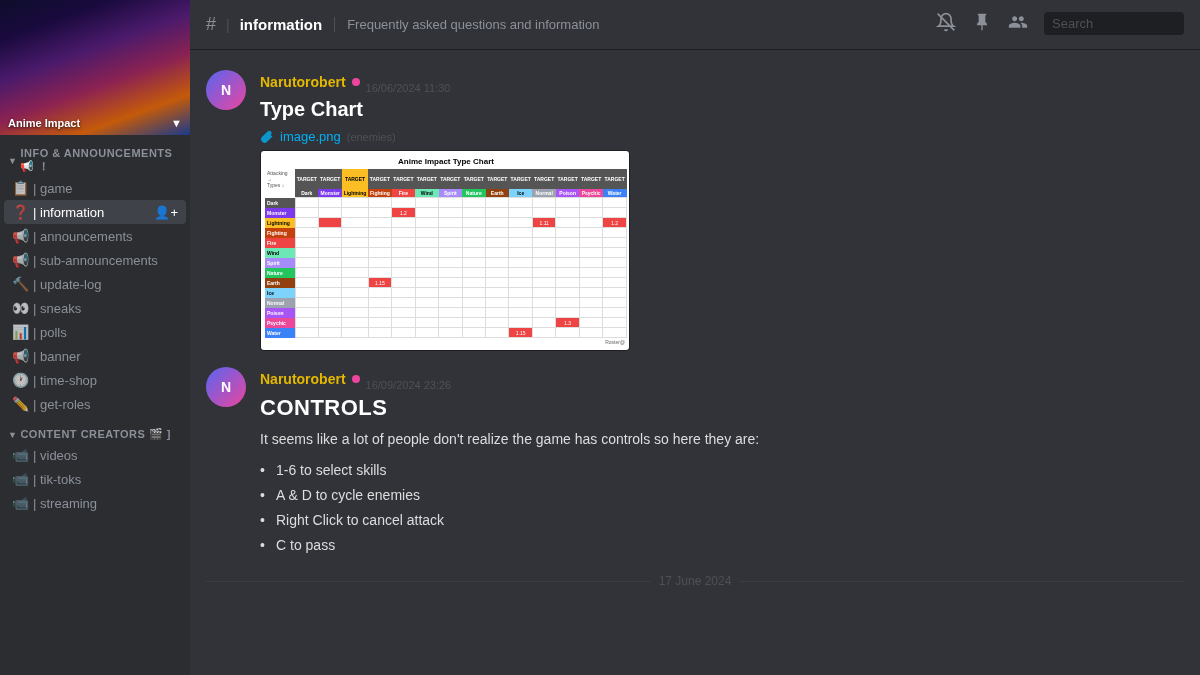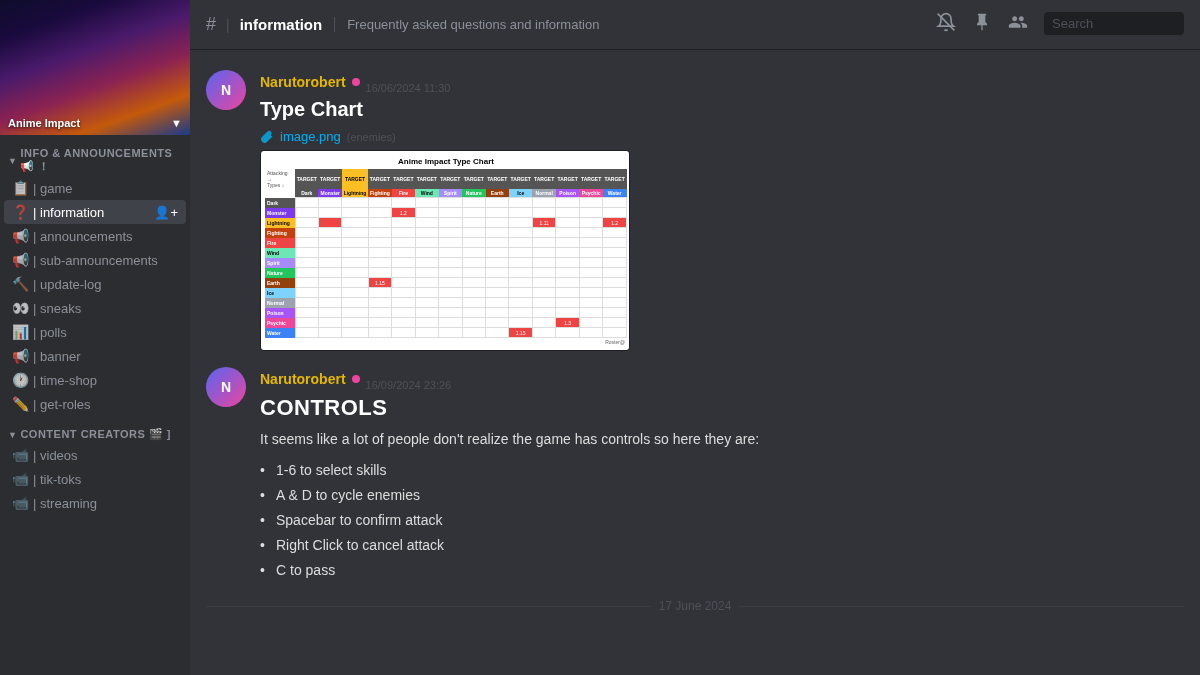--- a/index.html
+++ b/index.html
@@ -496,21 +496,20 @@
         <div class="msg-header">
           <span class="msg-author">Narutorobert</span>
           <span class="msg-dot"></span>
           <span class="msg-timestamp">16/09/2024 23:26</span>
         </div>
         <div class="msg-controls-title">CONTROLS</div>
         <div class="msg-text">It seems like a lot of people don't realize the game has controls so here they are:</div>
         <ul class="bullet-list">
           <li>1-6 to select skills</li>
           <li>A &amp; D to cycle enemies</li>
-          <li>Spacebar to confirm attack</li>
           <li>Right Click to cancel attack</li>
           <li>C to pass</li>
         </ul>
       </div>
     </div>
 
     <div class="date-divider">
       <span>17 June 2024</span>
     </div>
 

